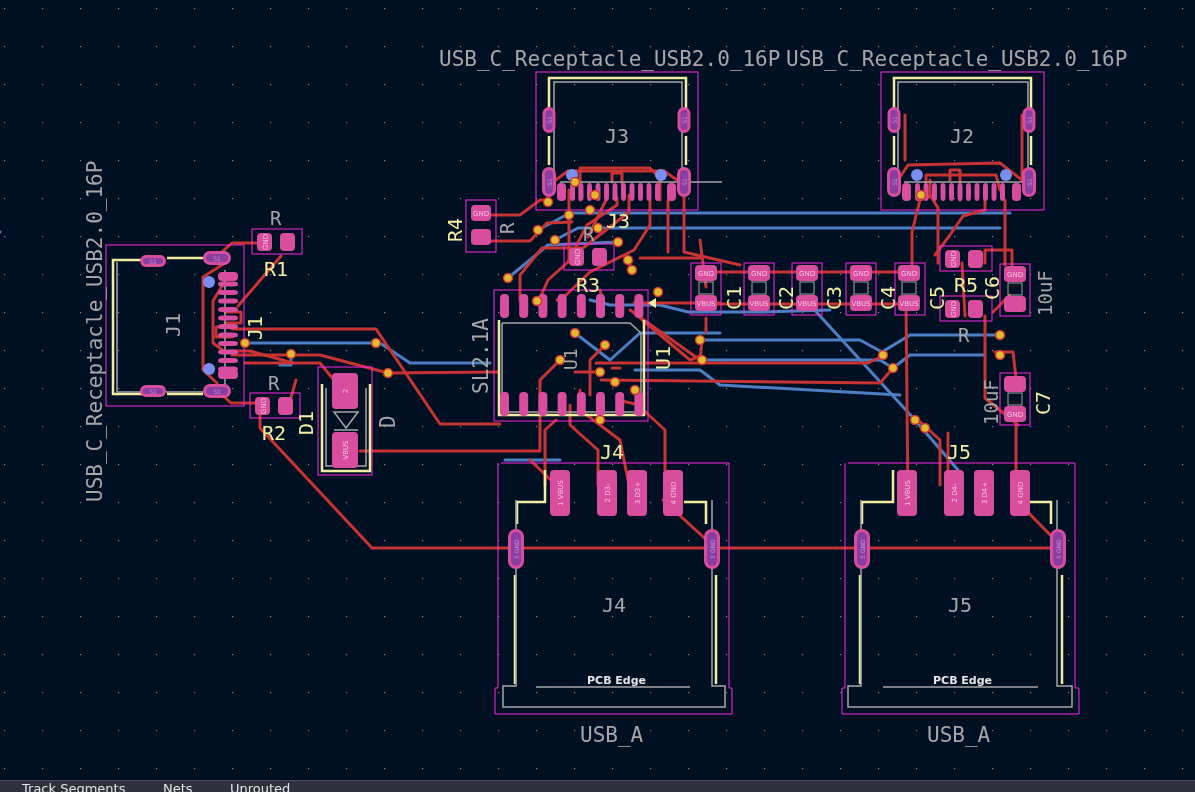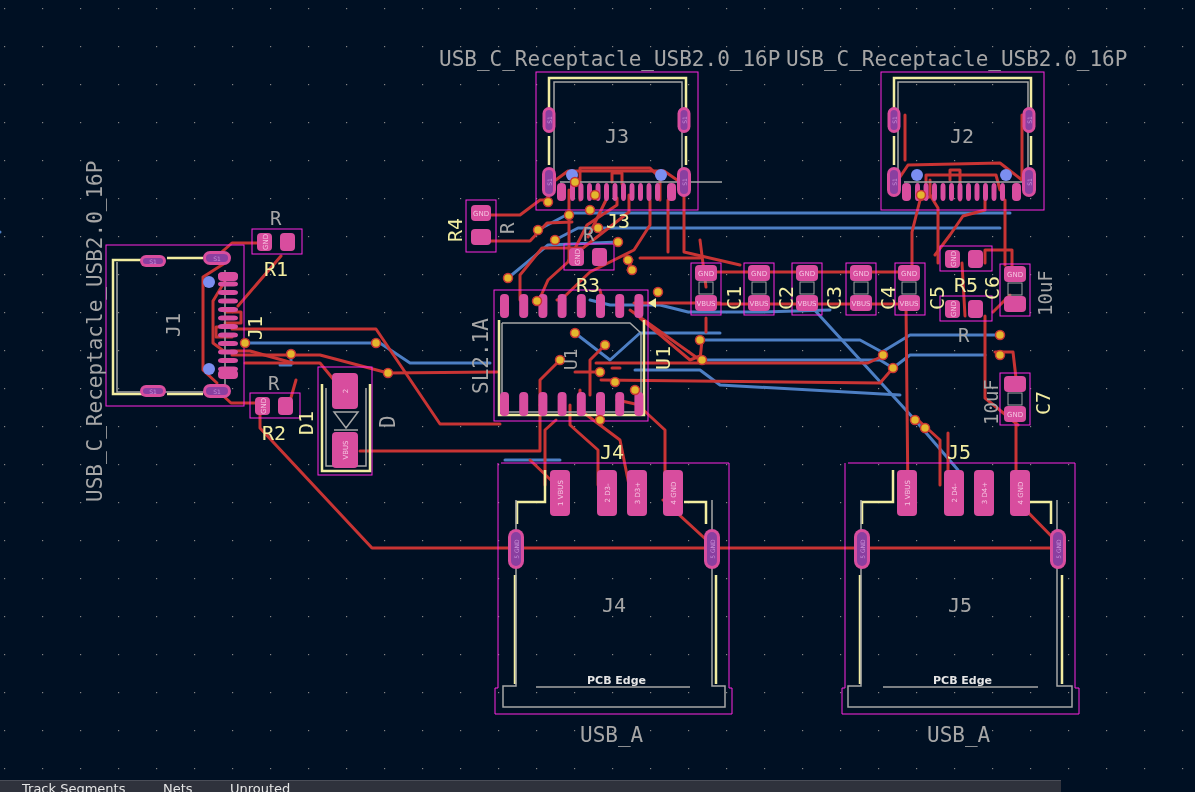--- a/index.html
+++ b/index.html
@@ -1,18 +1,18 @@
 <!DOCTYPE html>
 <html><head>
 <meta charset="utf-8">
 <style>
   html, body { margin:0; padding:0; background:#001023; }
   body { width:1195px; height:792px; overflow:hidden; position:relative; font-family:"DejaVu Sans Mono", monospace; }
   #canvas { position:absolute; left:0; top:0; width:1195px; height:780px; }
-  #statusbar { position:absolute; left:0; top:780px; width:1061px; height:12px; background:#2f323c; border-top:1px solid #4a4d57; overflow:hidden; }
+  #statusbar { position:absolute; left:0; top:780px; width:1195px; height:12px; background:#2f323c; border-top:1px solid #4a4d57; overflow:hidden; }
   #statusbar span { position:absolute; top:1px; font-family:"DejaVu Sans", sans-serif; font-size:13px; color:#e6e6e6; line-height:14px; }
 </style>
 </head>
 <body>
 
 <svg id="canvas" viewBox="0 0 1195 780" xmlns="http://www.w3.org/2000/svg">
   <rect x="0" y="0" width="1195" height="780" fill="#001023"></rect>
   <g id="grid">
       <rect x="4" y="8" width="1.2" height="1.2" fill="#848484"></rect>
       <rect x="4" y="46" width="1.2" height="1.2" fill="#848484"></rect>

